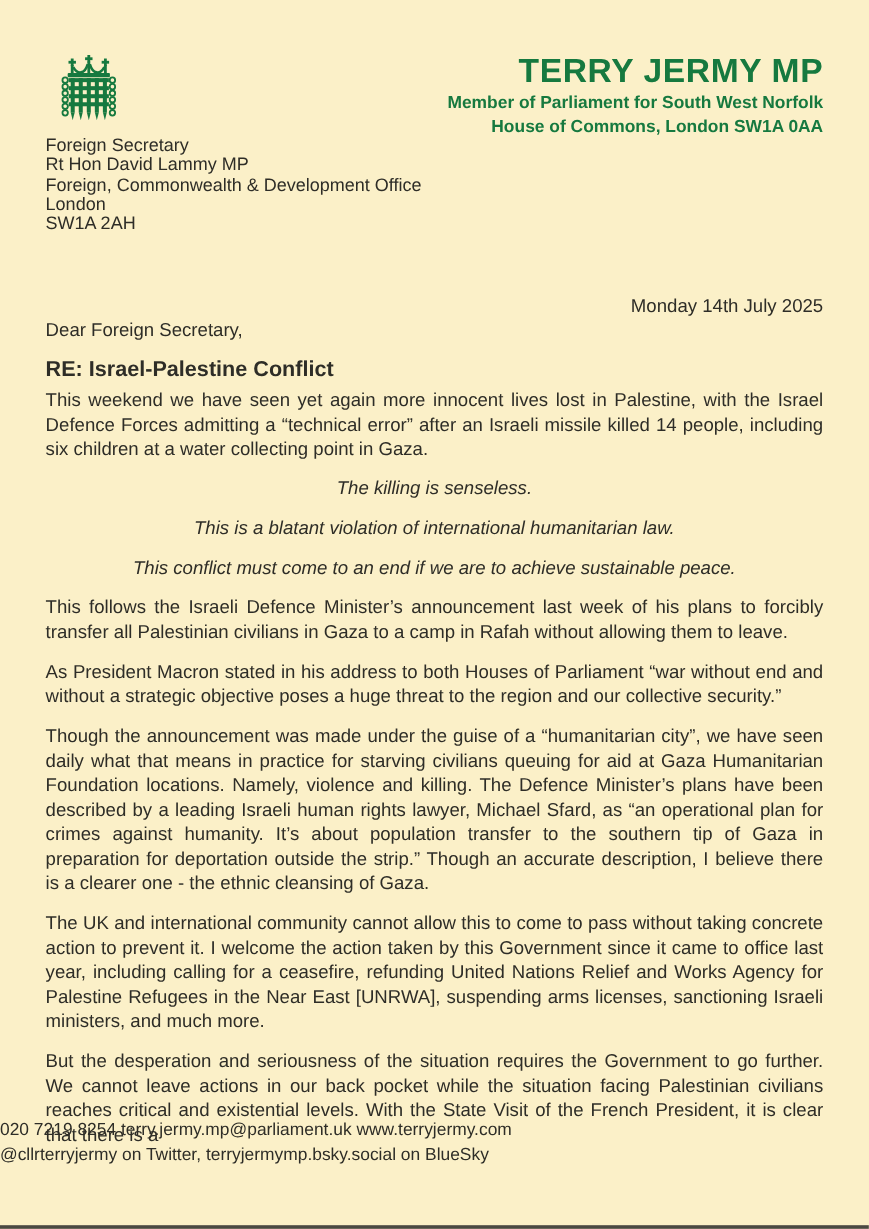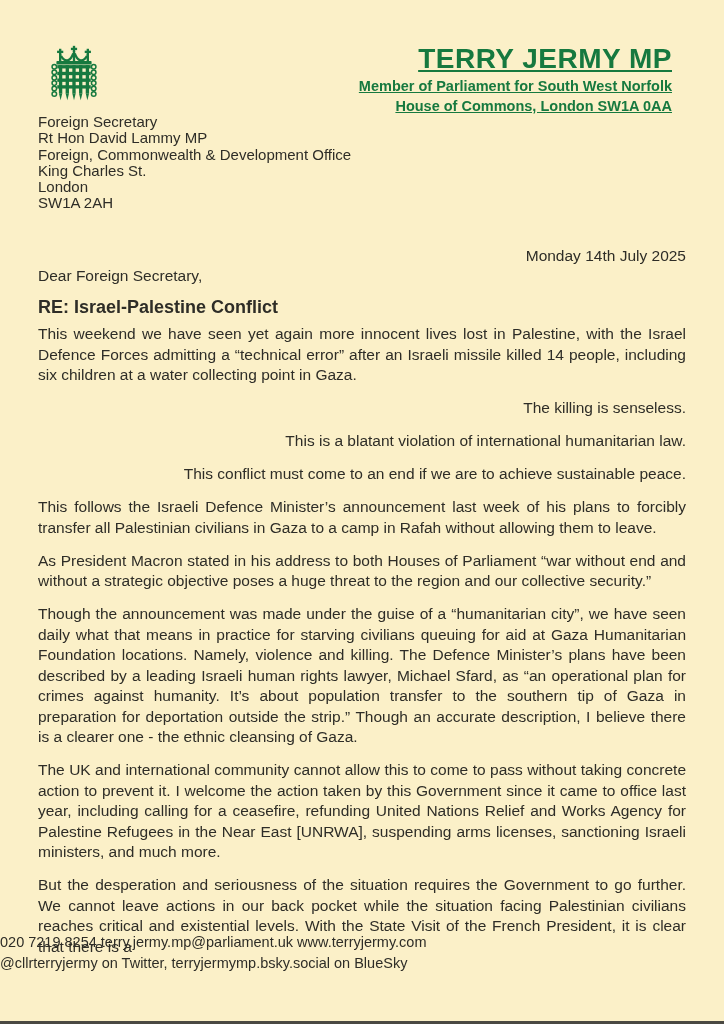--- a/index.html
+++ b/index.html
@@ -8,39 +8,38 @@
     font-family:"Liberation Sans", sans-serif;
     position:relative;
     overflow:hidden;
     background:var(--paper,#fbf0c8);
     color:var(--ink,#2e2d27);
   }
   .page{position:absolute;inset:0;}
   
   .logo{position:absolute;left:48px;top:45px;width:52px;height:62px;}
   .header-text{
-    position:absolute;right:52px;top:44px;text-align:right;
+    position:absolute;right:38px;top:44px;text-align:right;
     color:var(--accent,#16793f);
-    text-decoration:underline;
   }
   .mp-name{font-size:28px;font-weight:bold;line-height:30px;letter-spacing:.5px;}
   .mp-sub{font-size:14.5px;font-weight:bold;line-height:16px;margin-top:4px;}
   
   .recipient{position:absolute;left:38px;top:114px;font-size:15px;line-height:16.3px;}
   
   .date-line{position:absolute;right:38px;top:247px;font-size:15.5px;text-align:right;}
   .salutation{position:absolute;left:38px;top:267px;font-size:15.5px;}
   .subject{position:absolute;left:38px;top:297px;font-size:18px;font-weight:bold;}
   
   .body-text{
     position:absolute;left:38px;right:38px;top:324px;
     font-size:15.5px;line-height:20.5px;text-align:justify;
   }
   .body-text p{margin:0 0 12.5px 0;}
-  .body-text p.italic{text-align:right;}
+  .body-text p.italic{font-style:italic;text-align:center;}
   
   .footer{
     position:absolute;left:0;right:0;top:932px;
     font-size:14.5px;line-height:21px;
   }
   .page-edge{position:absolute;left:0;right:0;bottom:0;height:3px;background:#4a4942;}
 </style>
 </head>
 <body style="--paper: #fbf0c8; --accent: #16793f; --ink: #2e2d27;">
 
@@ -104,21 +103,20 @@
   <div class="header-text">
     <div class="mp-name">TERRY JERMY MP</div>
     <div class="mp-sub">Member of Parliament for South West Norfolk</div>
     <div class="mp-sub">House of Commons, London SW1A 0AA</div>
   </div>
 
   <div class="recipient">
     <div>Foreign Secretary</div>
     <div>Rt Hon David Lammy MP</div>
     <div>Foreign, Commonwealth &amp; Development Office</div>
-    <div>King Charles St.</div>
     <div>London</div>
     <div>SW1A 2AH</div>
   </div>
 
   <div class="date-line">Monday 14th July 2025</div>
   <div class="salutation">Dear Foreign Secretary,</div>
   <div class="subject">RE: Israel-Palestine Conflict</div>
 
   <div class="body-text">
     <p class="normal">This weekend we have seen yet again more innocent lives lost in Palestine, with the Israel Defence Forces admitting a “technical error” after an Israeli missile killed 14 people, including six children at a water collecting point in Gaza.</p>

